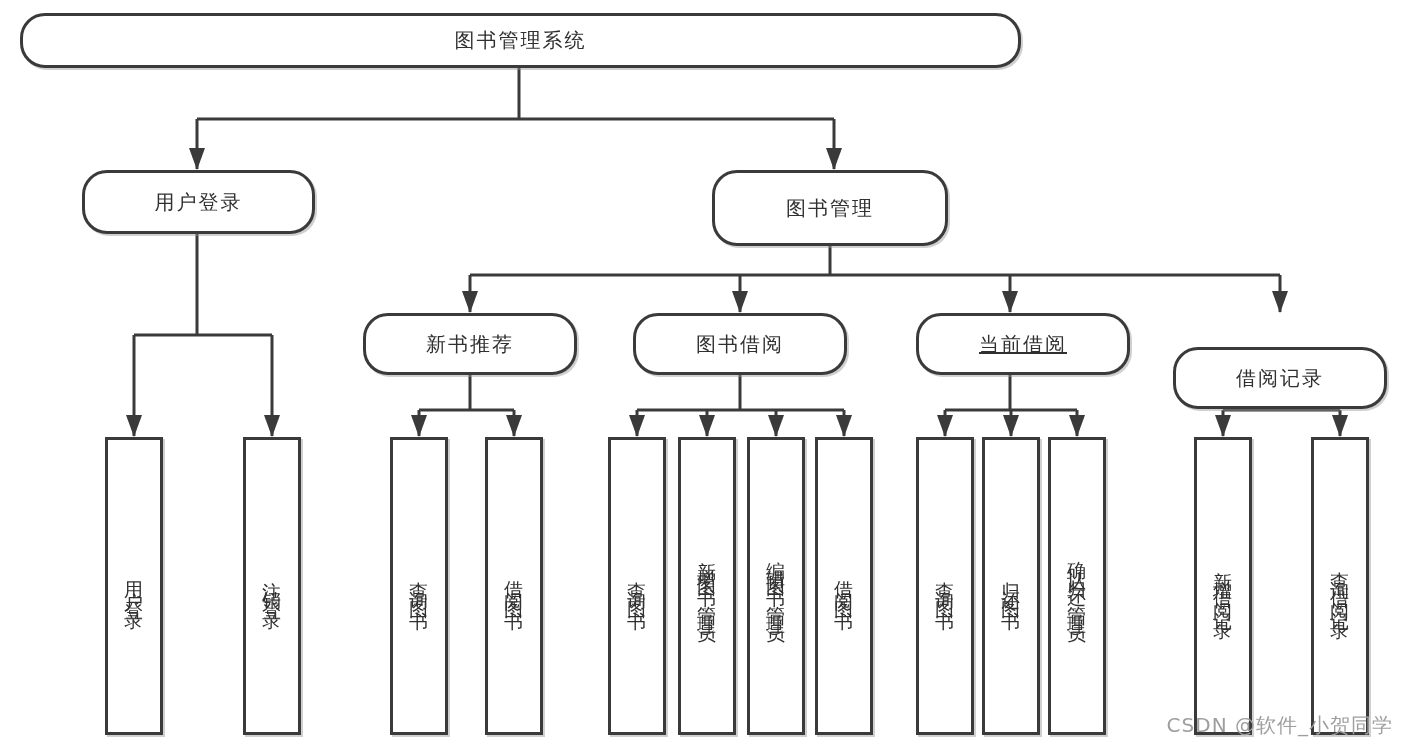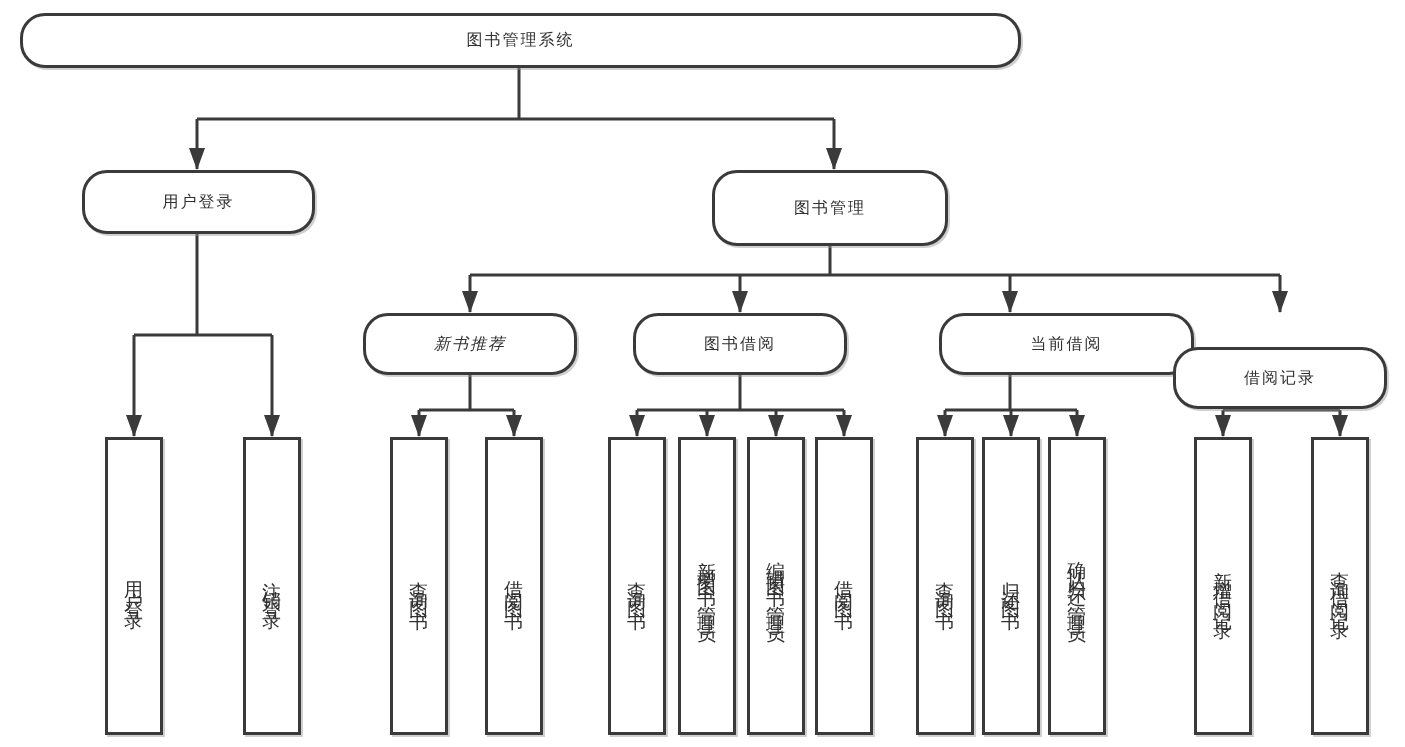--- a/index.html
+++ b/index.html
@@ -26,21 +26,21 @@
     position: absolute;
     background: #ffffff;
     border: 3px solid #3a3a3a;
     box-shadow: 2px 2px 0 rgba(150,150,150,0.45);
     display: flex;
     align-items: center;
     justify-content: center;
     color: #303030;
   }
   .hnode {
-    font-size: 16px;
+    font-size: 20px;
     letter-spacing: 2px;
     white-space: nowrap;
     border-radius: 25px;
   }
   .leaf {
     width: 58px;
     height: 298px;
     top: 437px;
   }
   .leaf .vtext {
@@ -116,27 +116,27 @@
     <span>图书管理系统</span>
   </div>
 
   <div class="node hnode" style="left:82px; top:170px; width:233px; height:64px;">
     <span>用户登录</span>
   </div>
   <div class="node hnode" style="left:712px; top:170px; width:236px; height:76px;">
     <span>图书管理</span>
   </div>
 
-  <div class="node hnode" style="left:363px; top:313px; width:214px; height:62px;font-style:italic;">
+  <div class="node hnode" style="left:363px; top:313px; width:214px; height:62px;">
     <span>新书推荐</span>
   </div>
   <div class="node hnode" style="left:633px; top:313px; width:214px; height:62px;justify-content:center;">
     <span>图书借阅</span>
   </div>
-  <div class="node hnode" style="left:939px; top:313px; width:255px; height:62px;">
+  <div class="node hnode" style="left:916px; top:313px; width:214px; height:62px;text-decoration:underline;">
     <span>当前借阅</span>
   </div>
   <div class="node hnode" style="left:1173px; top:313px; width:214px; height:62px;margin-top:34px;">
     <span>借阅记录</span>
   </div>
 
   <div class="node leaf" style="left:105px;">
     <span class="vtext">用户登录</span>
   </div>
   <div class="node leaf" style="left:243px;">
@@ -173,14 +173,15 @@
     <span class="vtext">确认归还（管理员）</span>
   </div>
 
   <div class="node leaf" style="left:1194px;">
     <span class="vtext">新增借阅记录</span>
   </div>
   <div class="node leaf" style="left:1311px;">
     <span class="vtext">查询借阅记录</span>
   </div>
 
+  <div id="watermark">CSDN @软件_小贺同学</div>
 
 </div>
 
 </body></html>

